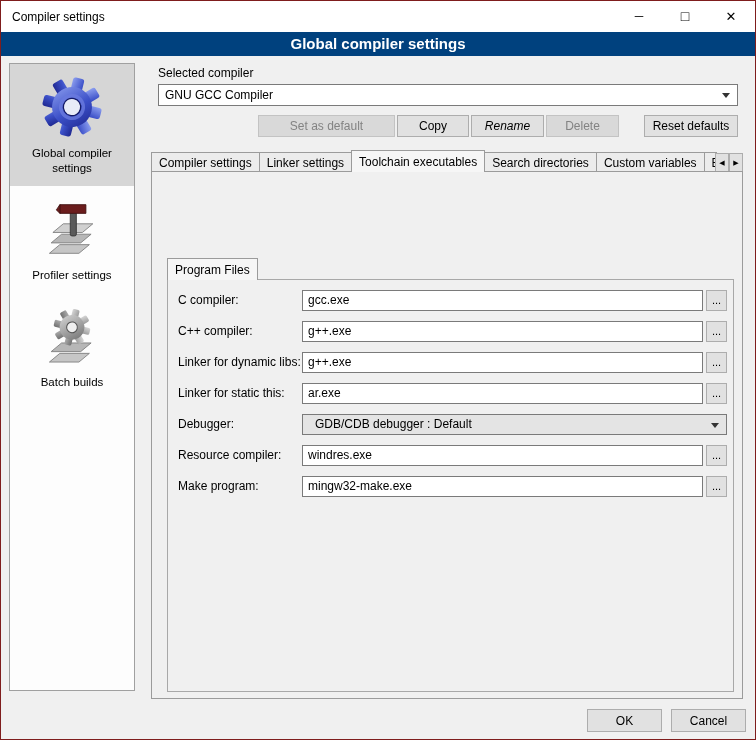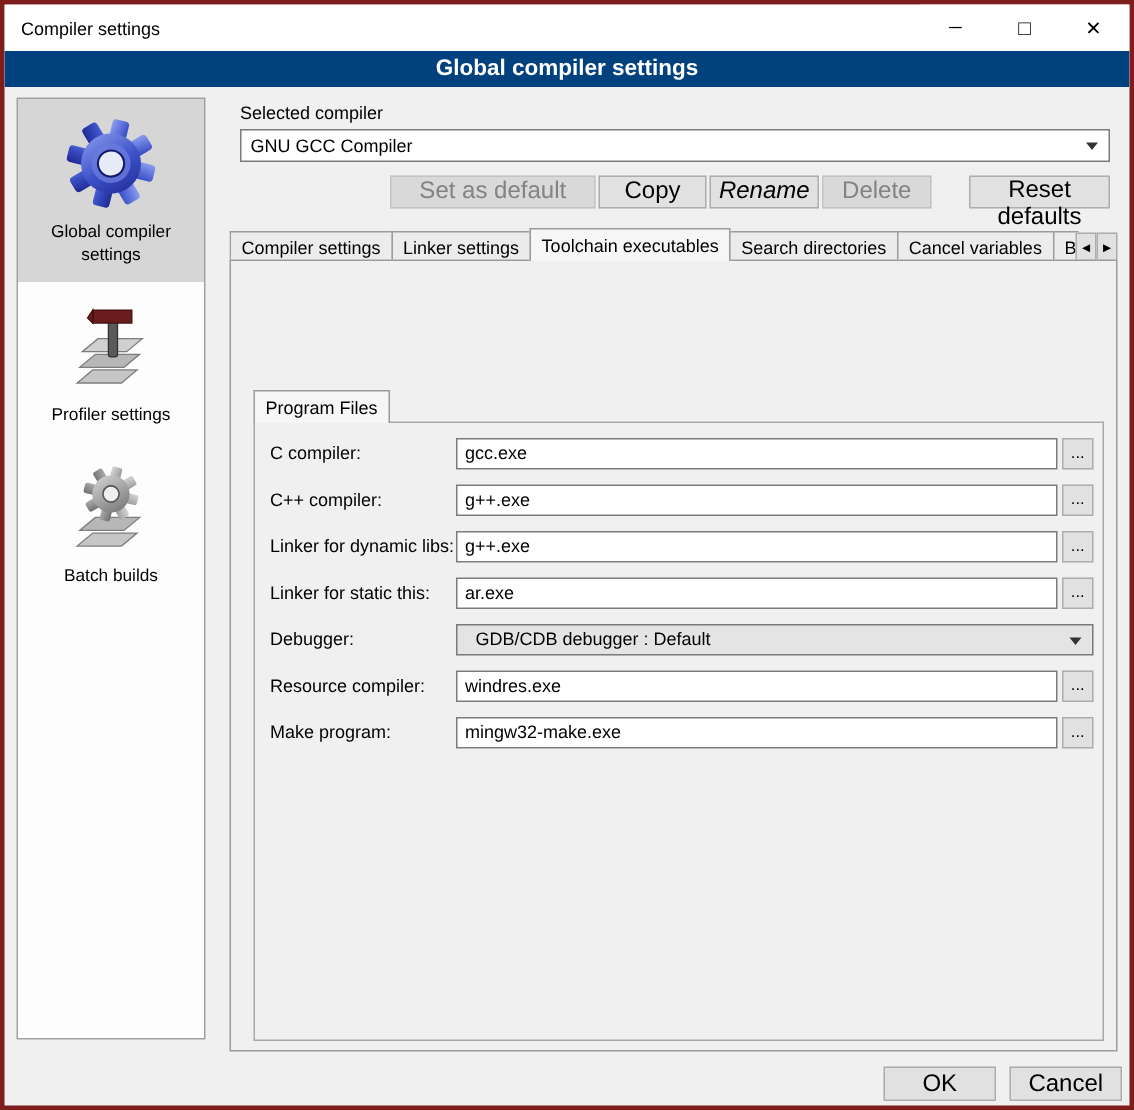--- a/index.html
+++ b/index.html
@@ -1,40 +1,40 @@
 <!DOCTYPE html>
 <html><head>
 <meta charset="utf-8">
 <style>
   * { box-sizing: border-box; margin: 0; padding: 0; }
   html, body { width: 756px; height: 740px; }
   body { font-family: "Liberation Sans", sans-serif; font-size: 12px; color: #000; background: #fff; }
 
-  .window { position: relative; width: 756px; height: 740px; background: #f0f0f0; border: 3px solid #7f1d1d; overflow: hidden; }
+  .window { position: relative; width: 756px; height: 740px; background: #f0f0f0; border: 1px solid #7f1d1d; overflow: hidden; }
 
   
   .titlebar { position: absolute; left: 0; top: 0; right: 0; height: 31px; background: #fff; }
   .title-text { position: absolute; left: 11px; top: 9px; font-size: 12px; }
   .win-controls { position: absolute; right: 1px; top: 0; height: 30px; display: flex; }
   .win-btn { width: 46px; height: 30px; display: flex; align-items: center; justify-content: center; font-size: 12px; background: #fff; border: none; cursor: pointer; font-family: inherit; }
   .win-btn.max { font-size: 14px; }
   .win-btn.close { font-size: 13px; }
 
   
   .header { position: absolute; left: 0; top: 31px; right: 0; height: 24px; background: #00417e; color: #fff; font-weight: bold; font-size: 15px; text-align: center; line-height: 24px; }
 
   
   .sidebar { position: absolute; left: 8px; top: 62px; width: 126px; height: 628px; background: #fdfdfd; border: 1px solid #a0a0a0; }
   .side-item { text-align: center; padding: 10px 3px 10px; cursor: pointer; }
   .side-item.selected { background: #d6d6d6; }
   .side-icon { display: block; width: 68px; height: 66px; margin: 0 auto 6px; }
   .side-label { font-size: 11.5px; line-height: 1.3; display: block; }
 
   
-  .btn { position: absolute; height: 22px; background: #e1e1e1; border: 1px solid #adadad; font-family: inherit; font-size: 16px; color: #000; cursor: pointer; }
+  .btn { position: absolute; height: 22px; background: #e1e1e1; border: 1px solid #adadad; font-family: inherit; font-size: 12px; color: #000; cursor: pointer; }
   .btn.disabled { background: #d9d9d9; border-color: #c3c3c3; color: #838383; cursor: default; }
   .mini-btn { position: absolute; width: 21px; height: 21px; background: #e1e1e1; border: 1px solid #adadad; font-family: inherit; font-size: 11px; line-height: 1; cursor: pointer; }
   .text-input { position: absolute; height: 21px; background: #fff; border: 1px solid #7a7a7a; line-height: 19px; padding-left: 5px; white-space: nowrap; overflow: hidden; }
   .combo { position: absolute; background: #fff; border: 1px solid #7a7a7a; line-height: 20px; padding-left: 6px; cursor: pointer; white-space: nowrap; overflow: hidden; }
   .combo .arrow { position: absolute; right: 7px; top: 50%; margin-top: -2px; width: 0; height: 0; border-left: 4px solid transparent; border-right: 4px solid transparent; border-top: 5px solid #333; }
   .combo.gray { background: #e4e4e4; padding-left: 12px; }
 
   
   .lbl-selected { position: absolute; left: 157px; top: 65px; }
   .compiler-combo { left: 157px; top: 83px; width: 580px; height: 22px; }
@@ -170,21 +170,21 @@
   <button class="btn" style="left:396px; top:114px; width:72px;">Copy</button>
   <button class="btn" style="left:470px; top:114px; width:73px;font-style:italic;">Rename</button>
   <button class="btn disabled" style="left:545px; top:114px; width:73px;">Delete</button>
   <button class="btn" style="left:643px; top:114px; width:94px;">Reset defaults</button>
 
   <div class="tabbar">
     <div class="tab">Compiler settings</div>
     <div class="tab">Linker settings</div>
     <div class="tab active">Toolchain executables</div>
     <div class="tab">Search directories</div>
-    <div class="tab">Cancel variables</div>
+    <div class="tab">Custom variables</div>
     <div class="tab">Buil</div>
   </div>
   <div class="tab-scroll">
     <button class="tab-arrow">◀</button>
     <button class="tab-arrow">▶</button>
   </div>
 
   <div class="tab-panel"></div>
 
   <div class="groupbox">

